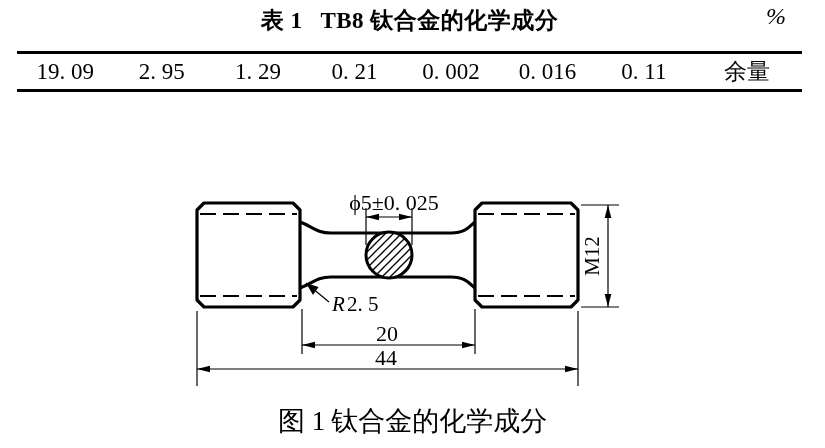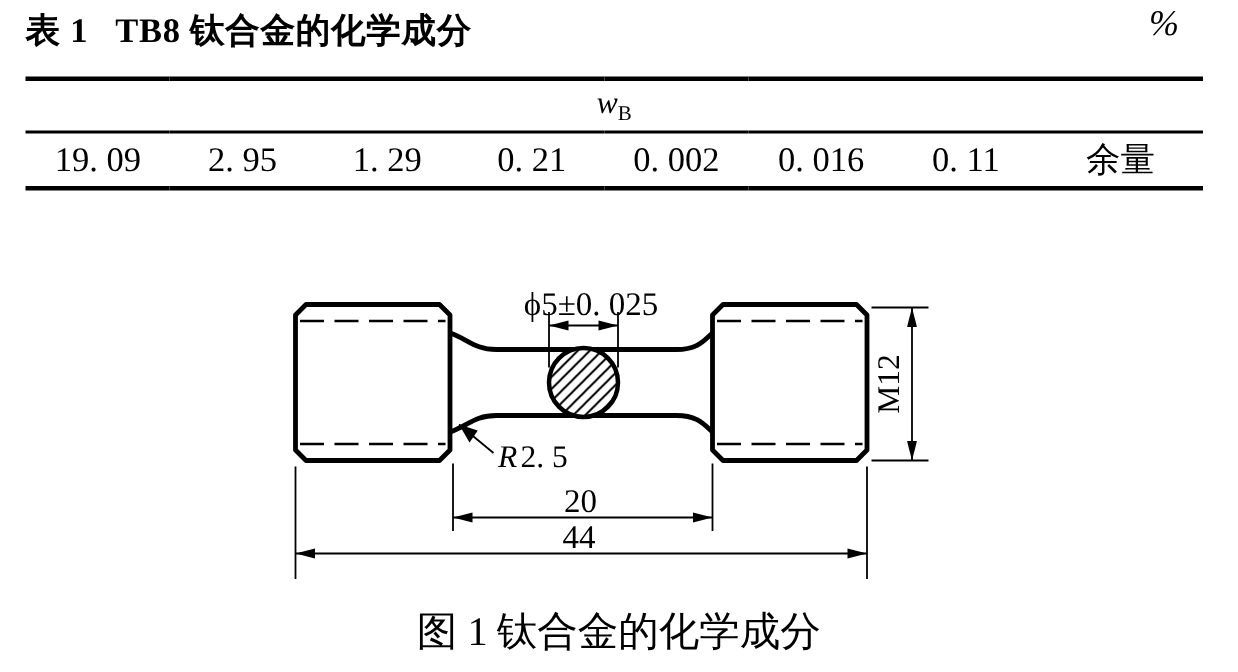--- a/index.html
+++ b/index.html
@@ -2,21 +2,21 @@
 <html><head>
 <meta charset="utf-8">
 <style>
   html,body{margin:0;padding:0;background:#fff;}
   .page{
     position:relative;width:825px;height:448px;background:#ffffff;
     color:#000;font-family:"Liberation Serif","DejaVu Serif",serif;overflow:hidden;
   }
   
   .tbl-caption{
-    position:absolute;left:17px;top:5px;width:785px;text-align:left;
+    position:absolute;left:17px;top:5px;width:785px;text-align:center;
     font-size:23px;font-weight:bold;white-space:nowrap;letter-spacing:0.5px;
   }
   .tbl-caption .label{margin-right:18px;}
   .unit{
     position:absolute;top:3px;left:750px;width:52px;text-align:center;
     font-size:24px;font-style:italic;font-weight:normal;
   }
   
   .comp-table{
     position:absolute;left:17px;top:51px;width:785px;
@@ -63,23 +63,20 @@
       <col>
         <col>
         <col>
         <col>
         <col>
         <col>
         <col>
         <col class="c-last">
     </colgroup>
     <thead>
-      <tr class="group-row">
-        <th colspan="8"><i>w</i><sub>B</sub></th>
-      </tr>
     </thead>
     <tbody>
       <tr class="value-row">
         <td>19. 09</td>
         <td>2. 95</td>
         <td>1. 29</td>
         <td>0. 21</td>
         <td>0. 002</td>
         <td>0. 016</td>
         <td>0. 11</td>

